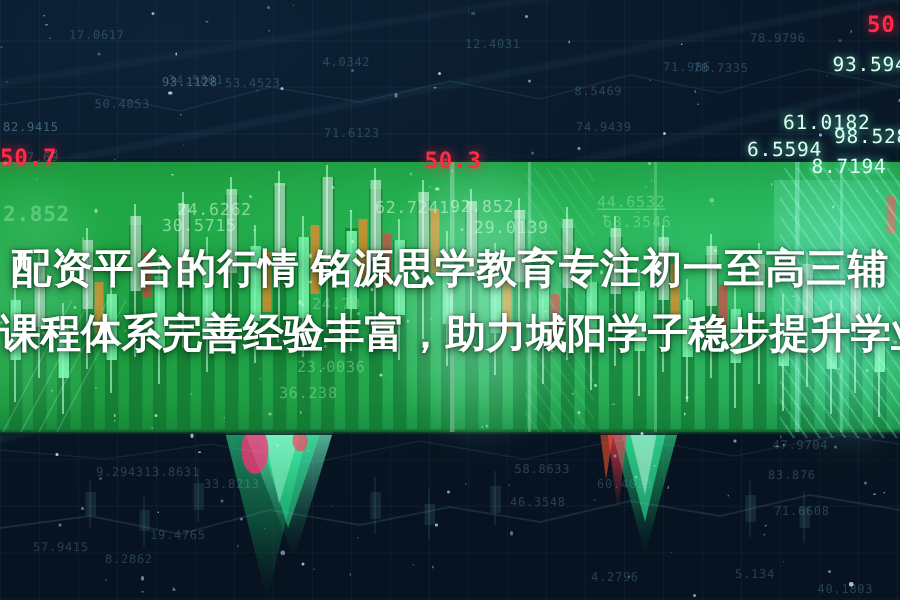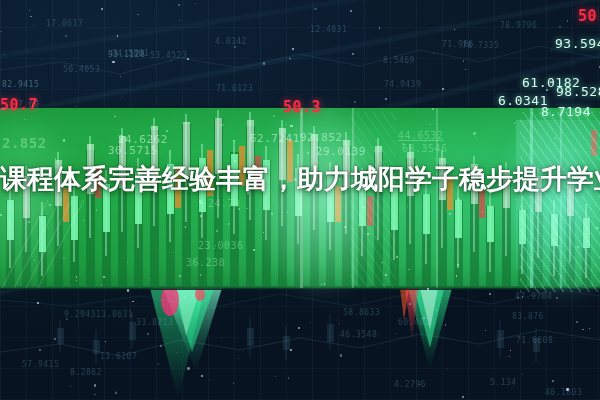--- a/index.html
+++ b/index.html
@@ -393,21 +393,21 @@
   <div class="hatch" style="left:350px;top:112px;width:46px;height:176px;opacity:.16;"></div>
 
   <div class="beam" style="left:250px;top:100px;width:140px;height:200px;background:radial-gradient(closest-side,rgba(150,255,210,.55),transparent);"></div>
   <div class="beam" style="left:500px;top:96px;width:130px;height:210px;background:radial-gradient(closest-side,rgba(110,255,230,.55),transparent);"></div>
   <div class="beam" style="left:-30px;top:110px;width:110px;height:180px;background:radial-gradient(closest-side,rgba(120,255,180,.28),transparent);"></div>
 
   <div id="numbers">
       <div class="num bright" style="left: 555px; top: 36px; font-size: 13px;">93.5942</div>
       <div class="num bright" style="left: 522px; top: 75px; font-size: 13px;">61.0182</div>
       <div class="num bright" style="left: 556px; top: 84px; font-size: 13px;">98.528</div>
-      <div class="num bright" style="left: 498px; top: 93px; font-size: 13px;">6.0341</div>
+      <div class="num bright" style="left: 498px; top: 93px; font-size: 13px;">6.5594</div>
       <div class="num bright" style="left: 541px; top: 104px; font-size: 13px;">8.7194</div>
       <div class="num red" style="left: 578px; top: 7px; font-size: 15px;">50.357</div>
       <div class="num red" style="left: 283px; top: 98px; font-size: 15px;">50.3</div>
       <div class="num red" style="left: 0px; top: 96px; font-size: 15px;">50.7</div>
       <div class="num ongreen" style="left: 118px; top: 133px; font-size: 11px;">24.6262</div>
       <div class="num ongreen" style="left: 108px; top: 144px; font-size: 11px;">30.5715</div>
       <div class="num ongreen" style="left: 250px; top: 132px; font-size: 11px;">62.7241</div>
       <div class="num ongreen" style="left: 300px; top: 131px; font-size: 11px;">92.852</div>
       <div class="num ongreen" style="left: 300px; top: 145px; font-size: 11px; padding-left: 16px;">29.0139</div>
       <div class="num ongreen-d" style="left: 398px; top: 130px; font-size: 10px; text-decoration: underline;">44.6532</div>
@@ -429,21 +429,21 @@
       <div class="num dim2" style="left: 442px; top: 40px; font-size: 8px;">71.986</div>
       <div class="num dim2" style="left: 462px; top: 41px; font-size: 8px;">70.7335</div>
       <div class="num dim2" style="left: 383px; top: 56px; font-size: 8px;">8.5469</div>
       <div class="num dim2" style="left: 384px; top: 80px; font-size: 8px;">74.9439</div>
       <div class="num dim2" style="left: 18px; top: 100px; font-size: 8px;">7.69</div>
       <div class="num dim2" style="left: 64px; top: 310px; font-size: 8px;">9.2943</div>
       <div class="num dim2" style="left: 96px; top: 310px; font-size: 8px;">13.8631</div>
       <div class="num dim2" style="left: 136px; top: 318px; font-size: 8px;">33.8213</div>
       <div class="num dim2" style="left: 22px; top: 360px; font-size: 8px;">57.9415</div>
       <div class="num dim2" style="left: 70px; top: 368px; font-size: 8px;">8.2862</div>
-      <div class="num dim2" style="left: 100px; top: 352px; font-size: 8px;">13.6207</div>
+      <div class="num dim2" style="left: 100px; top: 352px; font-size: 8px;">19.4765</div>
       <div class="num dim2" style="left: 515px; top: 292px; font-size: 8px;">47.9704</div>
       <div class="num dim2" style="left: 343px; top: 308px; font-size: 8px;">58.8633</div>
       <div class="num dim2" style="left: 398px; top: 318px; font-size: 8px;">60.4023</div>
       <div class="num dim2" style="left: 340px; top: 330px; font-size: 8px;">46.3548</div>
       <div class="num dim2" style="left: 512px; top: 312px; font-size: 8px;">83.876</div>
       <div class="num dim2" style="left: 516px; top: 336px; font-size: 8px;">71.6608</div>
       <div class="num dim2" style="left: 394px; top: 380px; font-size: 8px;">4.2796</div>
       <div class="num dim2" style="left: 490px; top: 378px; font-size: 8px;">5.134</div>
       <div class="num dim2" style="left: 545px; top: 388px; font-size: 8px;">40.1803</div>
     </div>
@@ -635,16 +635,17 @@
       <div class="dot" style="left: 137.2px; top: 13.6px; width: 1.8px; height: 1.8px; opacity: 0.39;"></div>
       <div class="dot" style="left: 158px; top: 363.2px; width: 1.4px; height: 1.4px; opacity: 0.26;"></div>
       <div class="dot g" style="left: 475.7px; top: 166.2px; width: 2.1px; height: 2.1px; opacity: 0.67;"></div>
       <div class="dot g" style="left: 184.9px; top: 226.3px; width: 1.3px; height: 1.3px; opacity: 0.67;"></div>
       <div class="dot g" style="left: 343.8px; top: 225.6px; width: 2.1px; height: 2.1px; opacity: 0.6;"></div>
       <div class="dot" style="left: 522px; top: 295.9px; width: 0.9px; height: 0.9px; opacity: 0.82;"></div>
       <div class="dot" style="left: 433px; top: 52.7px; width: 1.3px; height: 1.3px; opacity: 0.36;"></div>
     </div>
 
   <div class="headline">
+    <span class="l1">配资平台的行情 铭源思学教育专注初一至高三辅</span>
     <span class="l2">课程体系完善经验丰富，助力城阳学子稳步提升学业</span>
   </div>
 
 </div>
 
 </body></html>

